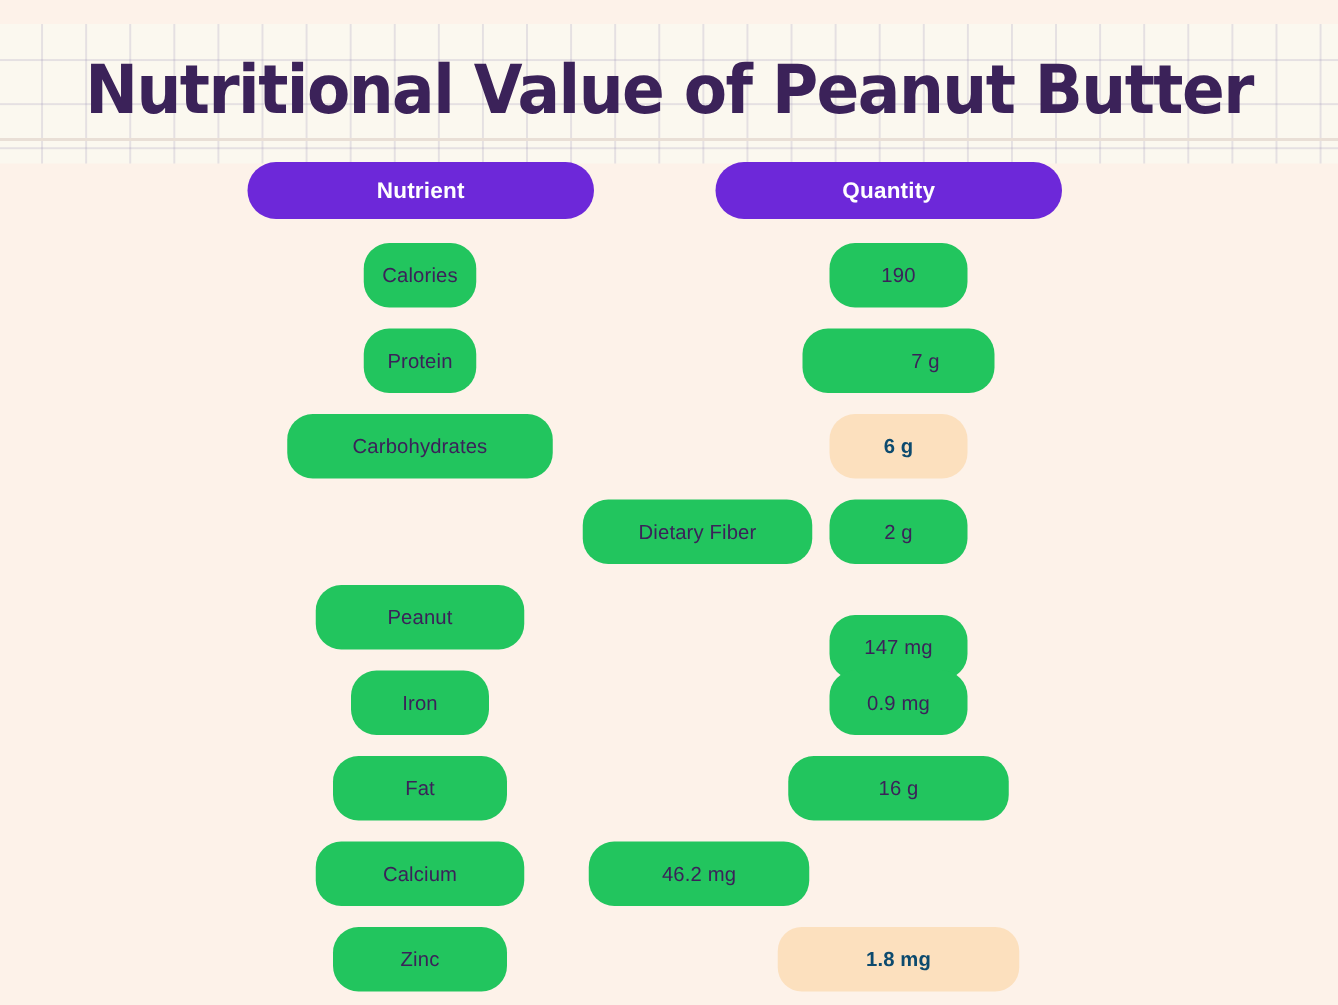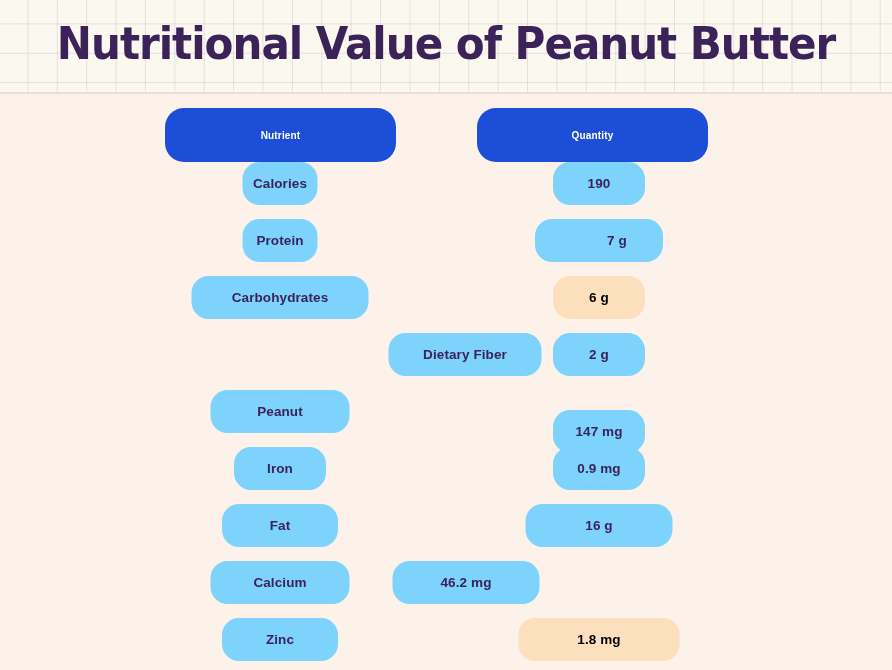--- a/index.html
+++ b/index.html
@@ -20,21 +20,21 @@
     width: 892px;
     height: 670px;
     background: #FDF2E9;
     overflow: hidden;
   }
 
   
   #header-band {
     position: absolute;
     left: 0;
-    top: 0;
+    top: 16px;
     width: 892px;
     height: 93px;
     background-color: #FBF8EF;
     background-image:
       linear-gradient(to right, rgba(150,140,180,0.22) 1px, transparent 1px),
       linear-gradient(to bottom, rgba(150,140,180,0.22) 1px, transparent 1px);
     background-size: 29.4px 29.4px;
     background-position: -2px -6px;
     overflow: hidden;
   }
@@ -74,25 +74,25 @@
   }
 
   .table-head {
     position: relative;
     height: 53px;
   }
 
   .head-cell {
     position: absolute;
     top: 15px;
-    height: 54px;
+    height: 38px;
     border-radius: 19px;
-    background: #1d4ed8;
+    background: #6d28d9;
     color: #FFFFFF;
-    font-size: 10px;
+    font-size: 15px;
     font-weight: 700;
     letter-spacing: 0.15px;
     display: flex;
     align-items: center;
     justify-content: center;
   }
   .head-cell.col-nutrient { left: 165px; width: 231px; }
   .head-cell.col-quantity { left: 477px; width: 231px; }
 
   .rows {
@@ -103,35 +103,35 @@
   .row {
     position: relative;
     height: 57px;
   }
 
   .cell {
     position: absolute;
     top: 0;
     height: 43px;
     border-radius: 17px;
-    background: #7dd3fc;
+    background: #22c55e;
     color: #3B2259;
     font-size: 13.5px;
-    font-weight: 700;
+    font-weight: 400;
     letter-spacing: 0.1px;
     display: flex;
     align-items: center;
     justify-content: center;
     white-space: nowrap;
   }
   .cell.nutrient { left: 50%; transform: translateX(-50%); margin-left: -166px; }
   .cell.quantity { left: 50%; transform: translateX(-50%); margin-left: 153px; }
   .row.faded-qty .cell.quantity {
     background: #FCE0BE;
-    color: #000000;
+    color: #0c4a6e;
     font-weight: 600;
   }
 </style>
 </head>
 <body>
 
 <div id="page">
 
   <div id="header-band">
     <div id="page-title">Nutritional Value of Peanut Butter</div>

